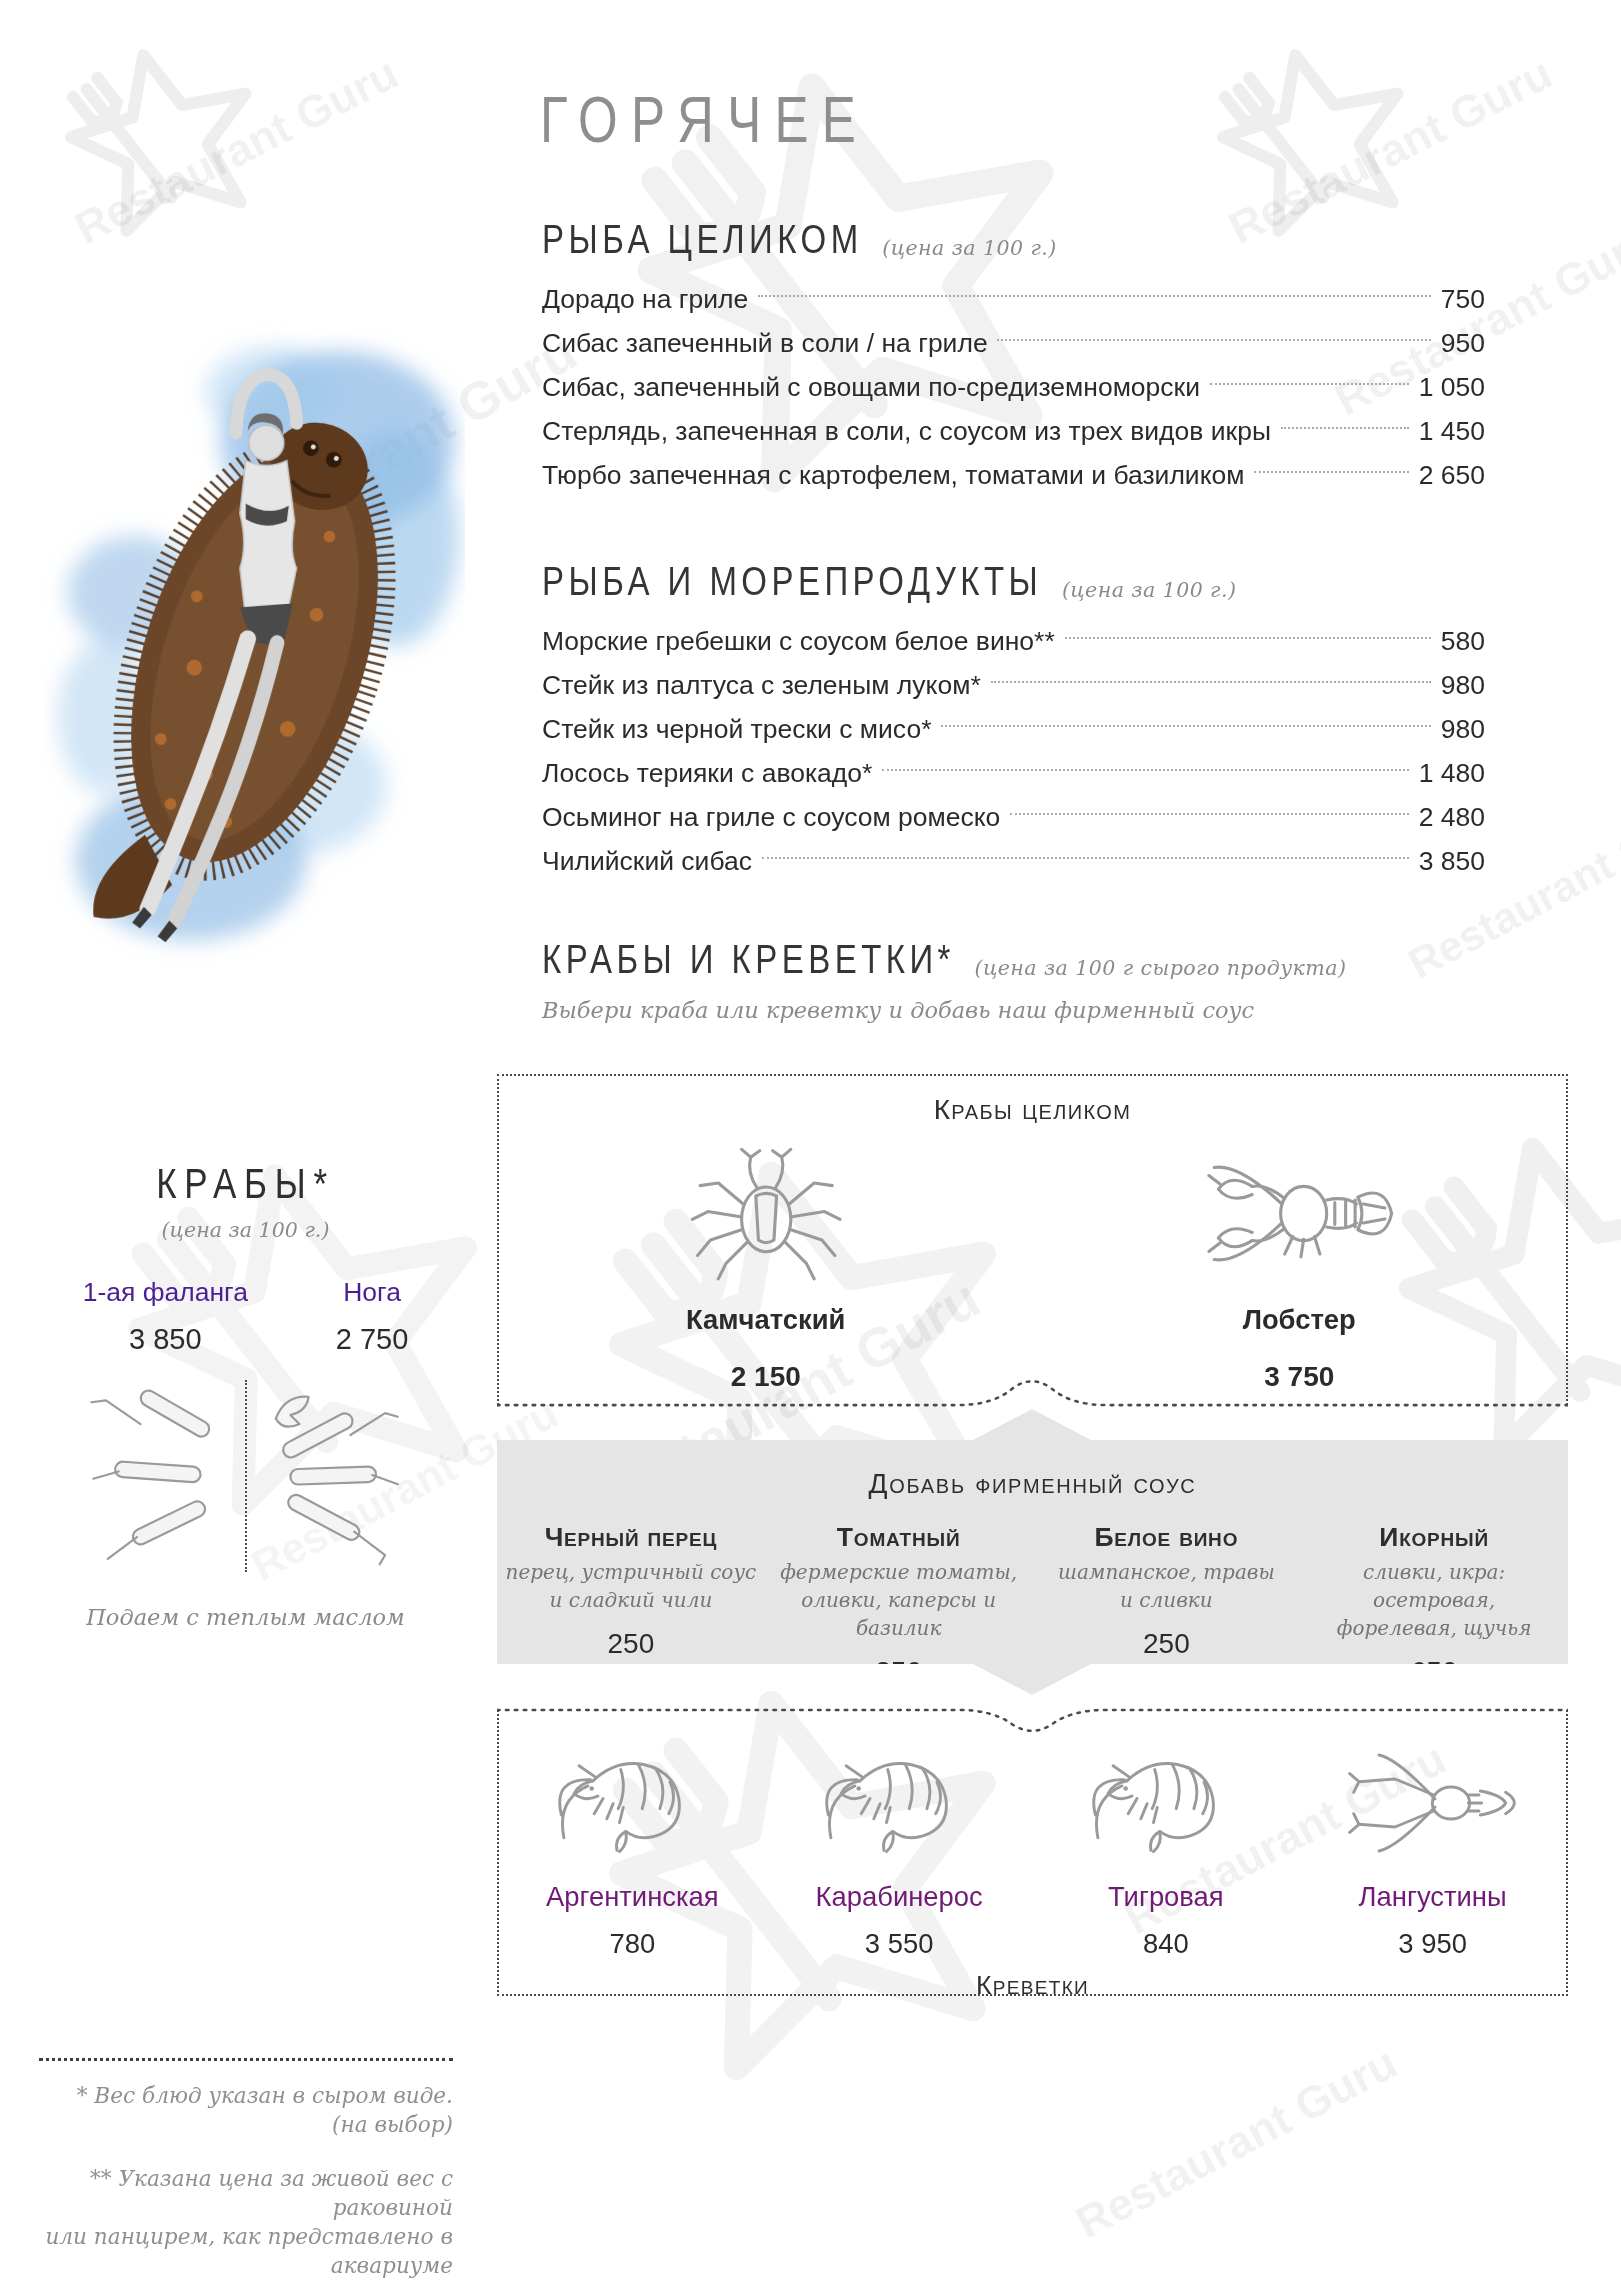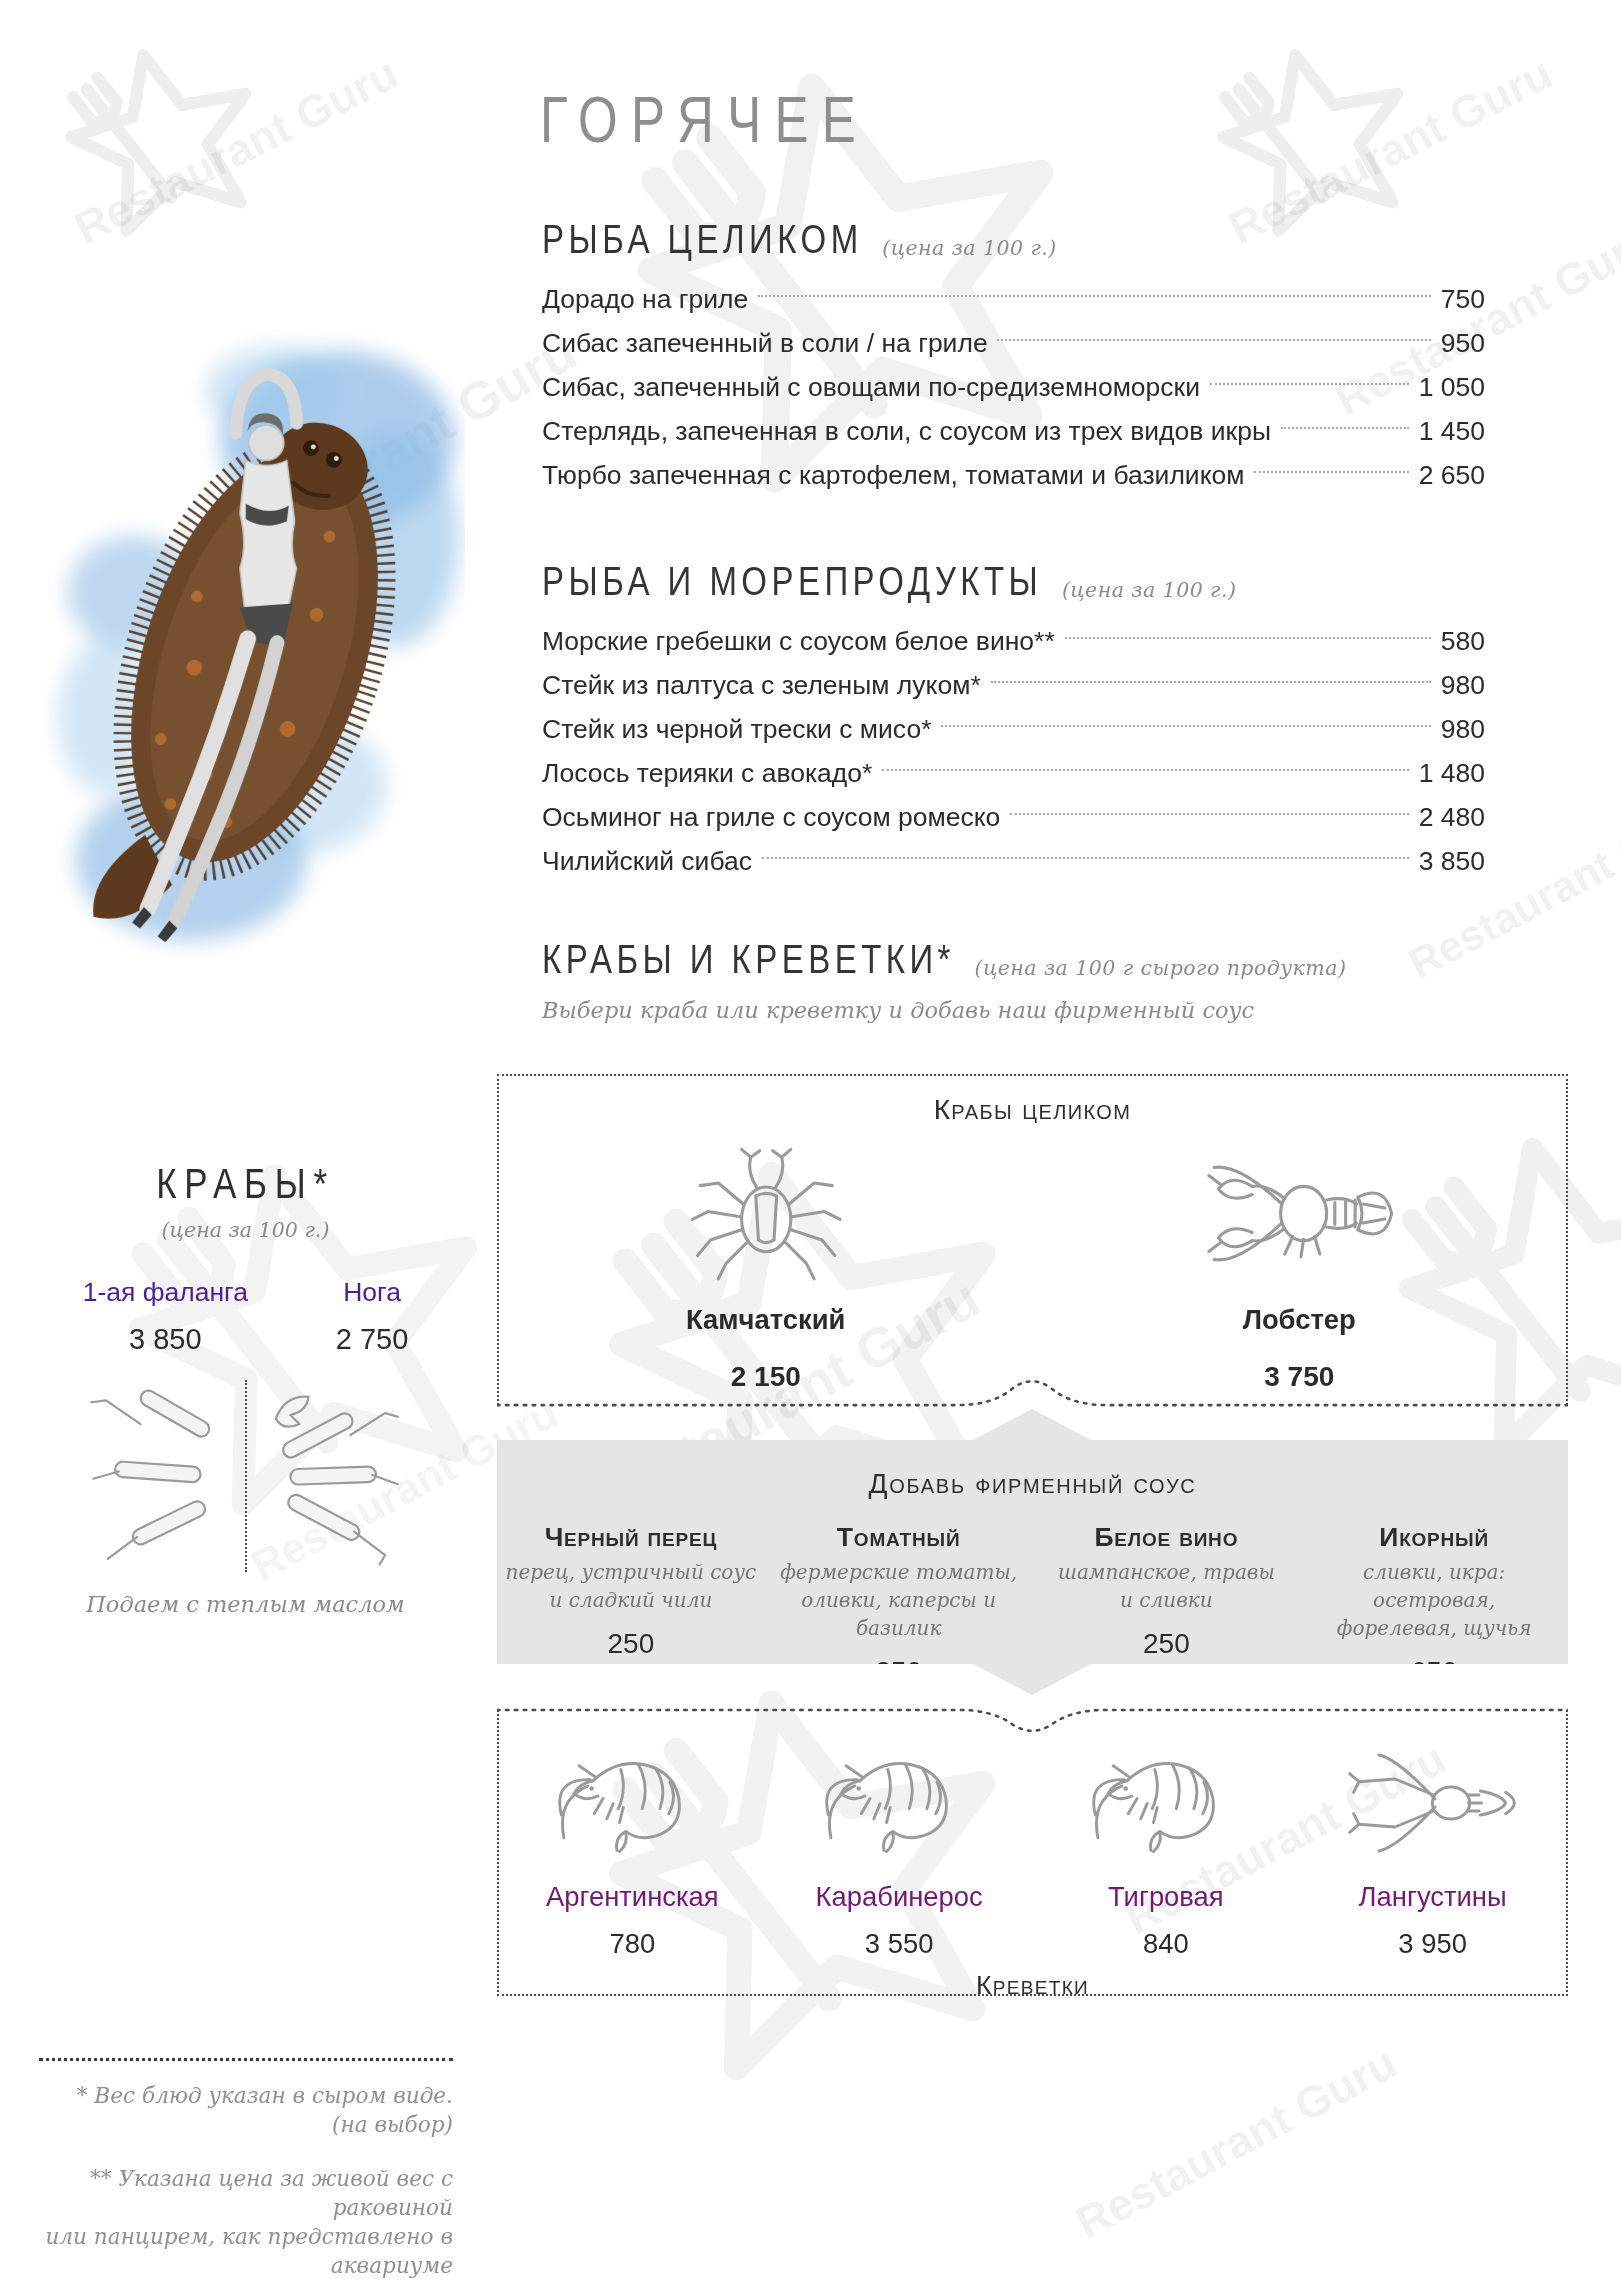--- a/index.html
+++ b/index.html
@@ -46,21 +46,21 @@
   .sidebar{position:absolute;left:69px;top:1168px;width:353px;text-align:center;}
   .sb-title{font-size:35px;letter-spacing:0.22em;color:#2f2f2f;transform:scaleY(1.2);
             transform-origin:center bottom;}
   .sb-note{font-family:"DejaVu Serif",serif;font-style:italic;font-size:20.6px;color:#8a8a8a;margin-top:9.8px;}
   .sb-opts{display:flex;justify-content:space-between;margin-top:35px;padding:0 13.7px;}
   .sb-opt-name{font-size:26.5px;color:#4c1d95;}
   .sb-opt-price{font-size:29px;color:#2b2b2b;margin-top:15.7px;}
   .sb-art{display:flex;justify-content:center;align-items:center;margin-top:17.6px;height:204px;}
   .sb-art .half{width:155px;height:196px;color:#9a9a9a;}
   .sb-divider{width:0;height:192px;border-left:2.9px dotted #4a4a4a;margin:0 5.9px;}
-  .sb-caption{font-family:"DejaVu Serif",serif;font-style:italic;font-size:22.5px;color:#8a8a8a;margin-top:13px;}
+  .sb-caption{font-family:"DejaVu Serif",serif;font-style:italic;font-size:22.5px;color:#8a8a8a;margin-top:26px;}
   
   .crab-box{position:absolute;left:497px;top:1074px;width:1071px;height:331px;
             border-top:2px dotted #4a4a4a;border-left:2px dotted #4a4a4a;border-right:2px dotted #4a4a4a;
             box-sizing:border-box;}
   .crab-box .edge{position:absolute;left:-2px;bottom:-3.9px;width:1071px;height:35px;}
   .box-title{text-align:center;font-variant:small-caps;font-size:28px;color:#2e2e2e;
              letter-spacing:0.05em;margin-top:17.6px;}
   .crab-cols{display:flex;justify-content:space-around;margin-top:7.8px;font-weight:bold;}
   .crab-col{width:40%;text-align:center;}
   .crab-col .art{height:149px;color:#9a9a9a;margin-top:5.9px;}

